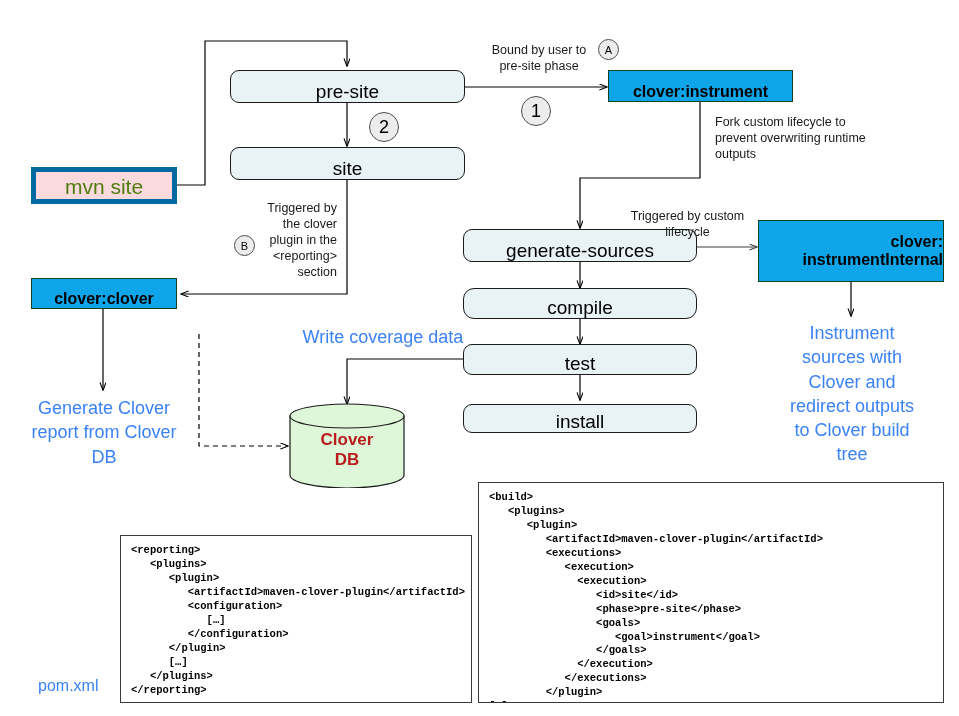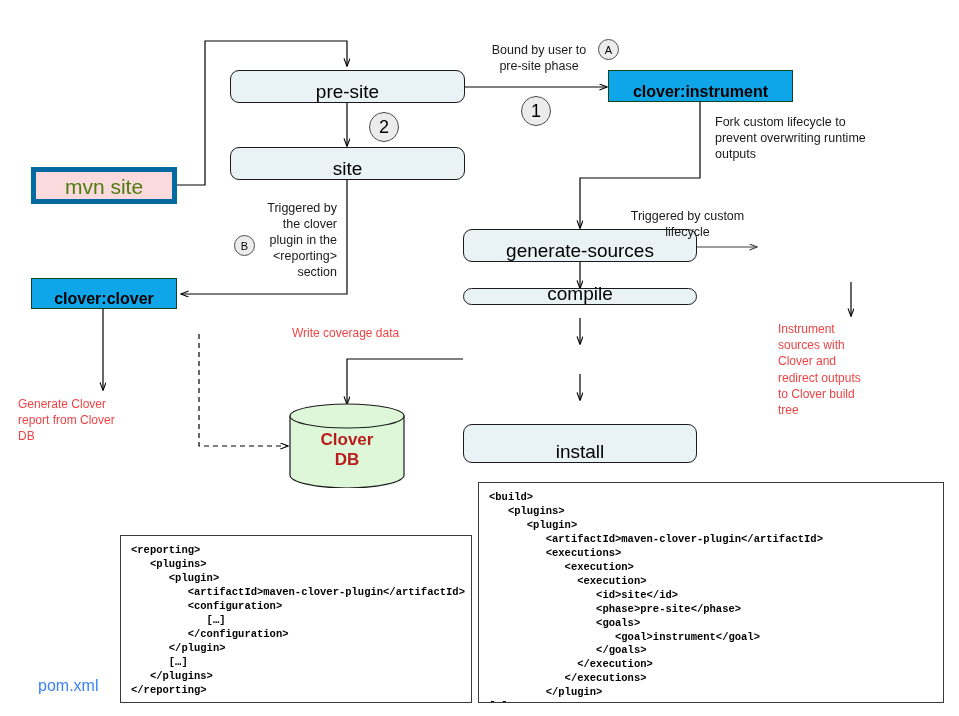--- a/index.html
+++ b/index.html
@@ -80,23 +80,23 @@
     font-size: 12.5px;
     color: #1a1a1a;
     line-height: 1.28;
   }
   .note.center { text-align: center; }
   .note.right  { text-align: right; }
   .note.left   { text-align: left; }
 
   .bignote {
     position: absolute;
-    font-size: 12px;
-    color: #ef4444;
-    text-align: left;
+    font-size: 18px;
+    color: #3b82f6;
+    text-align: center;
     line-height: 1.35;
   }
 
   
   .cylinder {
     position: absolute;
   }
   .cyl-label {
     position: absolute;
     width: 100%;
@@ -192,29 +192,36 @@
   </div>
 
   <div class="node goal" style="left:31px; top:278px; width:146px; height:31px;">
     <span>clover:clover</span>
   </div>
 
   <div class="node phase" style="left:463px; top:229px; width:234px; height:33px;">
     <span>generate-sources</span>
   </div>
 
-  <div class="node phase" style="left:463px; top:288px; width:234px; height:17px;">
+  <div class="node phase" style="left:463px; top:288px; width:234px; height:31px;border-radius:11px;">
     <span>compile</span>
   </div>
 
-
-  <div class="node phase" style="left:463px; top:424px; width:234px; height:39px;">
+  <div class="node phase" style="left:463px; top:344px; width:234px; height:31px;">
+    <span>test</span>
+  </div>
+
+  <div class="node phase" style="left:463px; top:404px; width:234px; height:29px;">
     <span>install</span>
   </div>
 
+  <div class="node goal" style="left:758px; top:220px; width:186px; height:62px; flex-direction:column;">
+    <span>clover:</span>
+    <span>instrumentInternal</span>
+  </div>
 
   <div class="cylinder" style="left:288px; top:403px; width:118px; height:85px;">
     <svg width="118" height="85" viewBox="0 0 118 85">
       <path d="M2,13 L2,72 A57,13 0 0 0 116,72 L116,13 Z" fill="#ddf7d8" stroke="#1a1a1a" stroke-width="1.2"></path>
       <ellipse cx="59" cy="13" rx="57" ry="12" fill="#ddf7d8" stroke="#1a1a1a" stroke-width="1.2"></ellipse>
     </svg>
     <div class="cyl-label" style="top:27px;">
       <span>Clover</span><br>
       <span>DB</span>
     </div>

